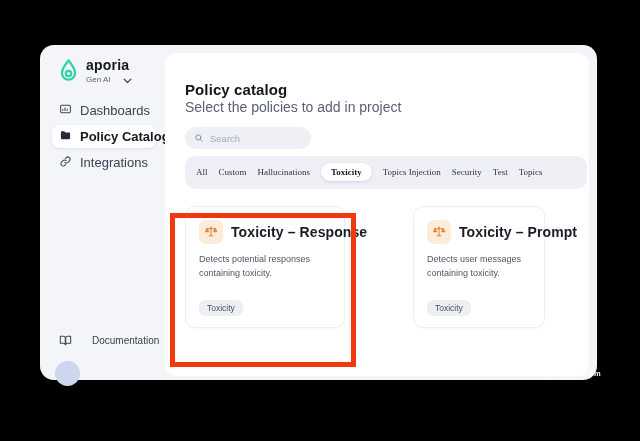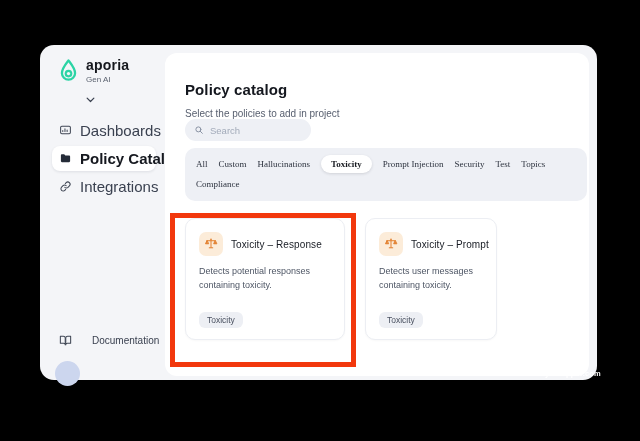--- a/index.html
+++ b/index.html
@@ -16,28 +16,28 @@
     position:absolute; left:40px; top:45px; width:557px; height:335px;
     background:#f4f5f8; border-radius:14px;
     box-shadow:0 14px 34px rgba(0,0,0,.55);
     padding-left:24px;
   }
   
   .sidebar { position:absolute; left:0; top:0; width:125px; height:100%; }
   .brand { display:flex; align-items:flex-start; gap:7px; margin:13px 0 0 18px; }
   .brand-logo { width:21px; height:25px; flex:none; }
   .brand-name { font-size:14px; font-weight:700; color:#15171d; letter-spacing:.2px; line-height:15px; }
-  .brand-sub-row { display:flex; align-items:flex-start; gap:13px; margin-top:2px;flex-direction:column; }
+  .brand-sub-row { display:flex; align-items:flex-end; gap:13px; margin-top:2px; }
   .brand-sub { font-size:8px; color:#5b626f; }
   .chev { width:9px; height:6px; }
   .nav { margin-top:15px; }
   .nav-item {
-    display:flex; align-items:center; gap:8px;
+    display:flex; gap:8px;
     margin:3px 9px 3px 12px; padding:4px 7px;
-    border-radius:8px; font-size:15px; color:#3a4150; cursor:pointer;
+    border-radius:8px; font-size:13px; color:#3a4150; cursor:pointer;
     white-space:nowrap;
   }
   .nav-item.active { background:#fff; box-shadow:0 1px 3px rgba(22,28,45,.10); color:#15181f; font-weight:700; }
   .nav-icon { width:13px; height:13px; flex:none; color:#3f4654; }
   .nav-item.active .nav-icon { color:#242b38; }
   .sidebar-footer {
     position:absolute; left:19px; bottom:33px;
     display:flex; align-items:center; gap:20px;
     font-size:10px; color:#3a4150; cursor:pointer; white-space:nowrap;
   }
@@ -46,23 +46,23 @@
     border-radius:50%; background:#ccd6ee;
   }
   
   .main {
     position:absolute; left:125px; top:8px; right:8px; bottom:4px;
     background:#fff; border-radius:12px; padding:14px 20px;
   }
   .back-link { display:flex; align-items:center; gap:6px; font-size:9.5px; font-weight:600; color:#272c37; cursor:pointer; }
   .back-arrow { width:11px; height:11px; color:#272c37; }
   .page-title { font-size:15px; font-weight:700; color:#14171e; margin-top:14px; letter-spacing:.1px; }
-  .page-sub { font-size:10px; color:#596070; margin-top:10px; }
+  .page-sub { font-size:14px; color:#596070; margin-top:1px; }
   .search-box {
-    width:126px; height:22px; border-radius:11px;
+    margin-top:12px; width:126px; height:22px; border-radius:11px;
     background:#eef0f5; display:flex; align-items:center; gap:6px; padding:0 9px;
   }
   .search-icon { width:10px; height:10px; color:#8a93a4; flex:none; }
   .search-input { border:0; background:transparent; outline:0; font-size:9.5px; color:#2a2f3a; width:100%; font-family:inherit; }
   .search-input::placeholder { color:#a3abba; }
   
   .tabbar {
     margin-top:7px; margin-right:-18px;
     background:#eef0f5; border-radius:10px; padding:6px 11px 7px; overflow:hidden;
   }
@@ -76,28 +76,28 @@
     box-shadow:0 1px 3px rgba(25,30,45,.14);
   }
   
   .cards { display:flex; gap:20px; margin-top:17px; }
   .card {
     background:#fff; border:1px solid #ecEEf3; border-radius:10px;
     padding:13px; position:relative; height:122px;
     box-shadow:0 1px 2px rgba(25,30,45,.03);
   }
   .card-1 { width:160px; }
-  .card-2 { width:132px; }
+  .card-2 { width:132px;margin-left:48px; }
   .card-head { display:flex; align-items:center; gap:8px; }
   .card-icon {
     width:24px; height:24px; border-radius:7px; background:#fcecd9;
     display:flex; align-items:center; justify-content:center; flex:none;
   }
   .card-icon svg { width:14px; height:14px; }
-  .card-title { font-size:10px; font-weight:400; color:#181c24; white-space:nowrap; letter-spacing:.1px;text-align:right; }
+  .card-title { font-size:14px; font-weight:700; color:#181c24; white-space:nowrap; letter-spacing:.1px;text-align:right; }
   .card-desc { margin-top:9px; font-size:9px; line-height:1.5; color:#4e5665; }
   .card-tag {
     position:absolute; left:13px; bottom:11px;
     background:#edeff4; border-radius:6px; padding:3px 8px;
     font-size:8.5px; color:#4a5160;
   }
   
   .highlight-box {
     position:absolute; left:170px; top:213px; width:186px; height:154px;
     border:5px solid #f2380d; z-index:20; pointer-events:none;
@@ -177,28 +177,24 @@
       <input class="search-input" type="text" placeholder="Search" style="">
     </div>
 
     <div class="tabbar">
       <div class="tab-row">
 
       <button class="tab">All</button>
           <button class="tab">Custom</button>
           <button class="tab">Hallucinations</button>
           <button class="tab selected">Toxicity</button>
-          <button class="tab">Prompt Injection</button>
+          <button class="tab">Topics Injection</button>
           <button class="tab">Security</button>
           <button class="tab">Test</button>
           <button class="tab">Topics</button>
-        </div>
-      <div class="tab-row">
-
-      <button class="tab">Compliance</button>
         </div>
     </div>
 
     <div class="cards">
 
       <div class="card card-1">
         <div class="card-head">
           <div class="card-icon">
             <svg viewBox="0 0 24 24">
               <g fill="none" stroke="#e2802f" stroke-width="1.7" stroke-linecap="round" stroke-linejoin="round">

